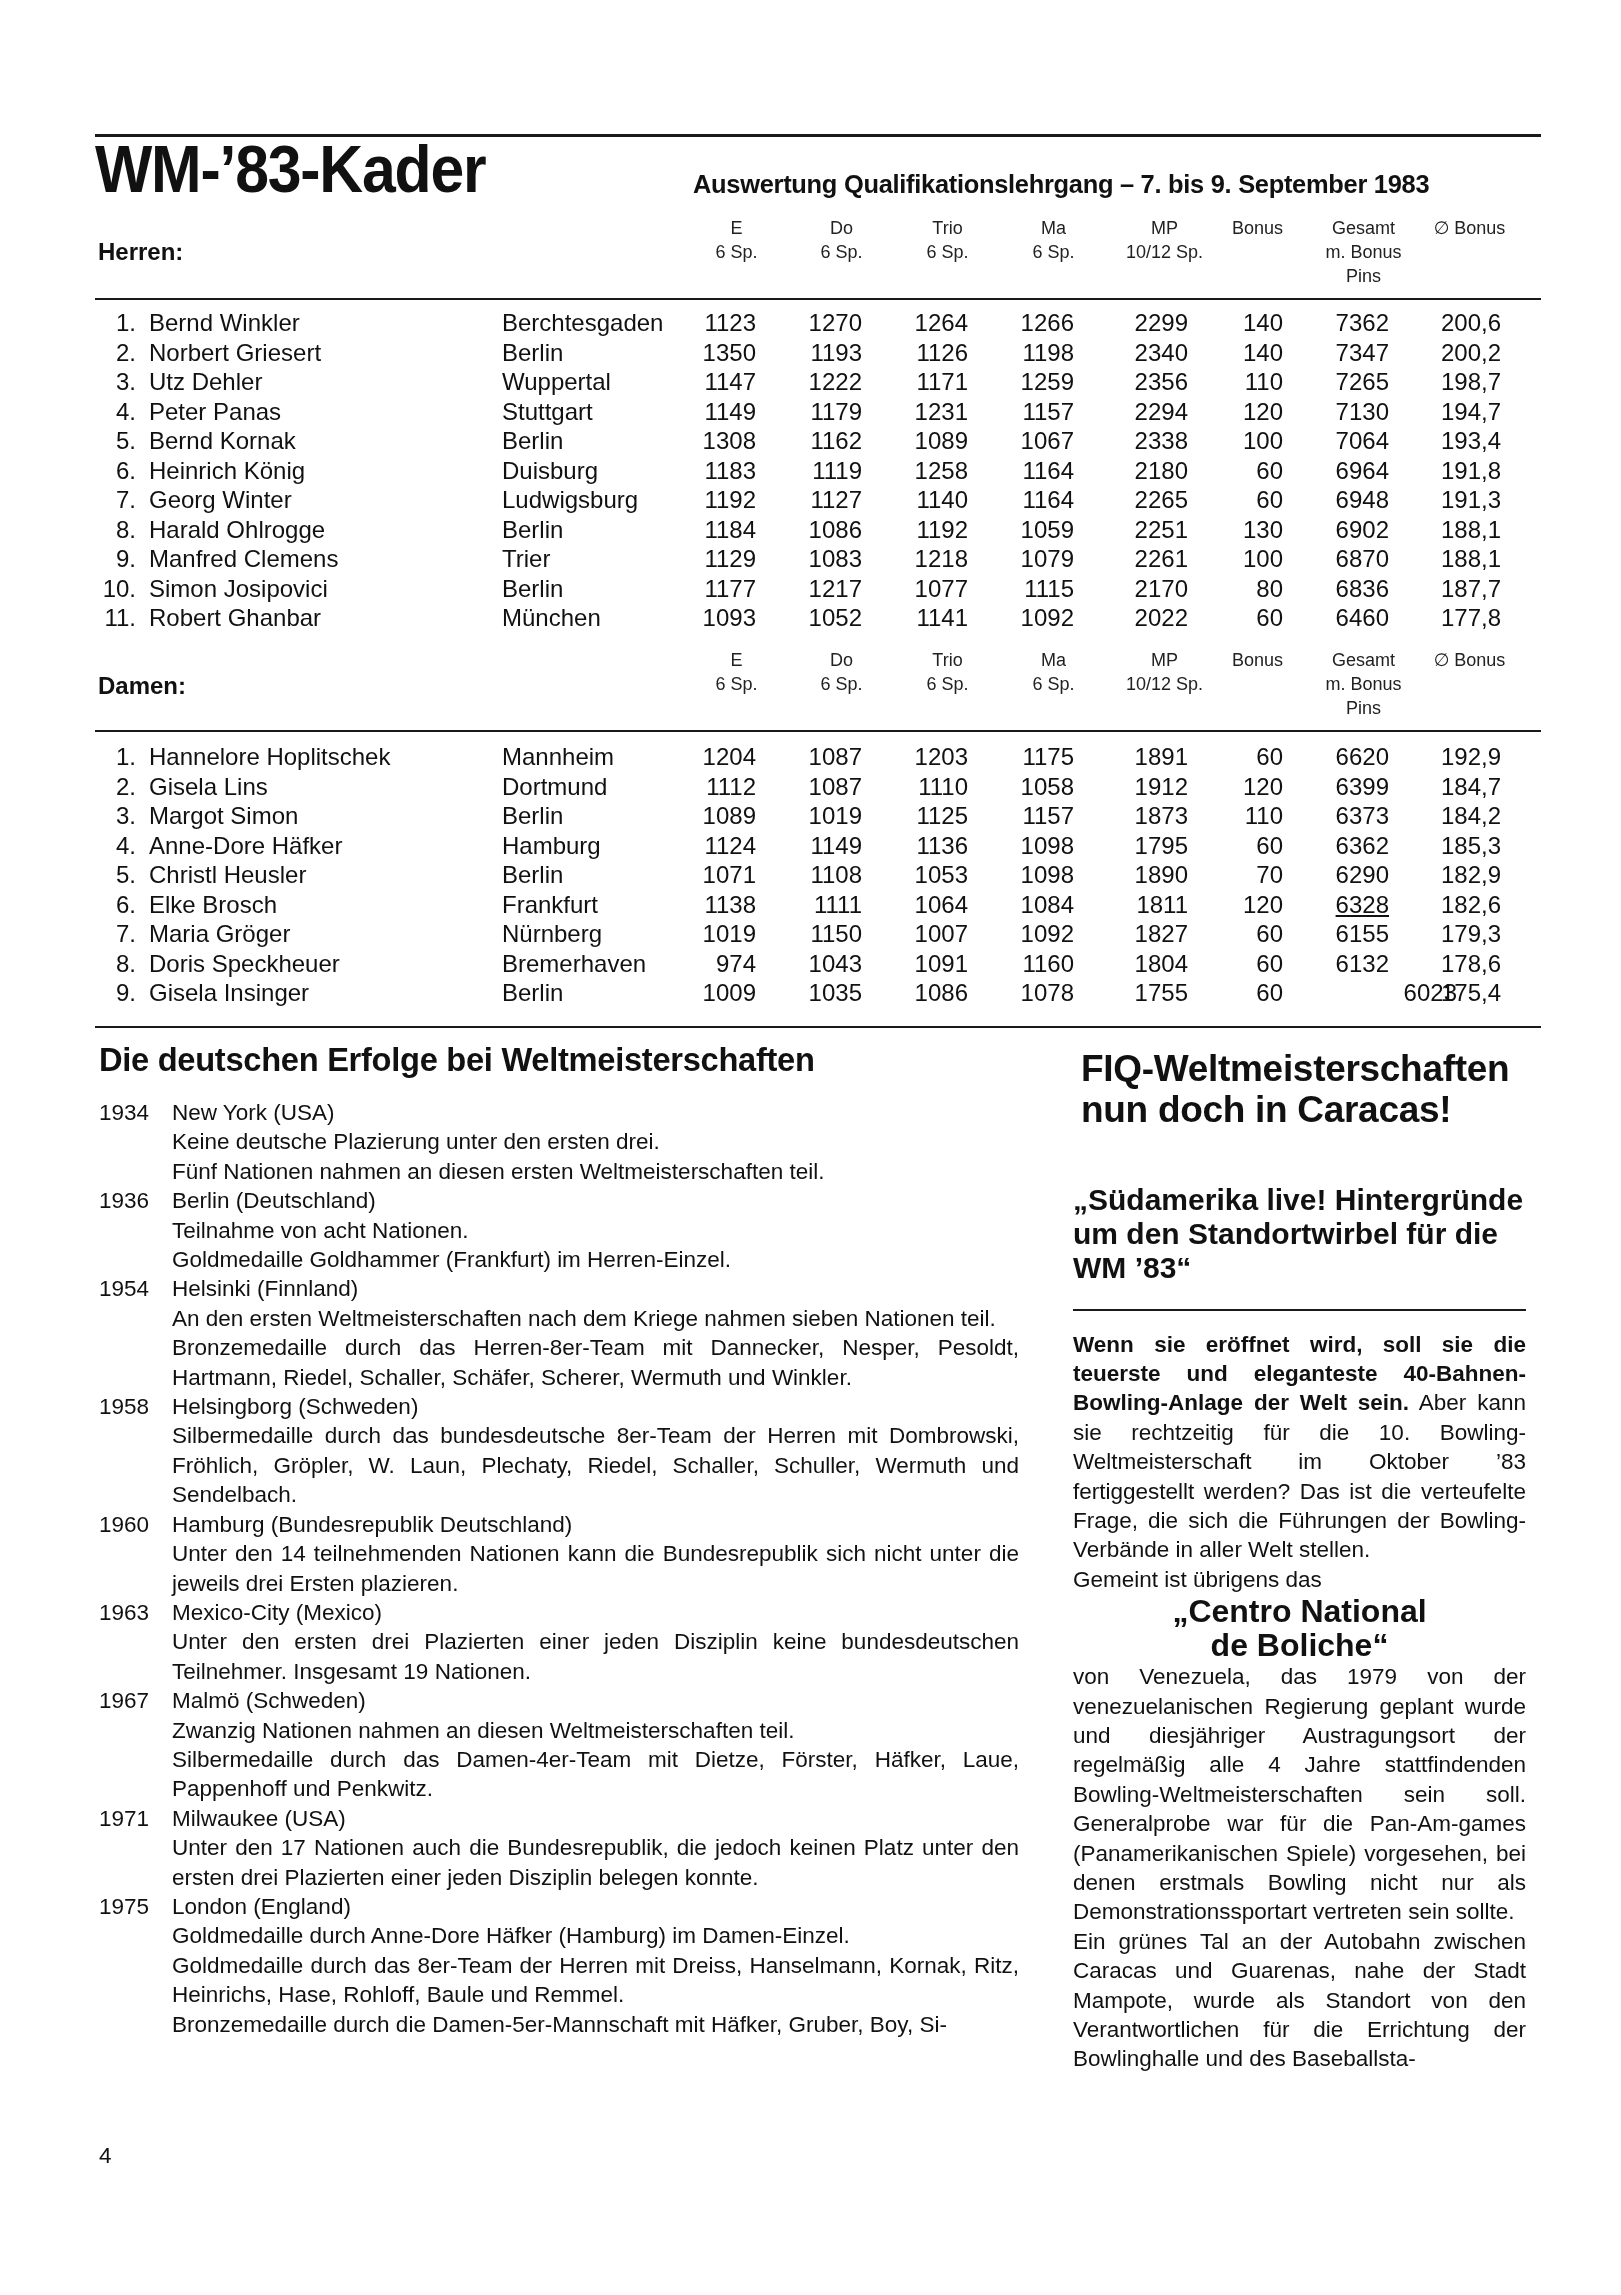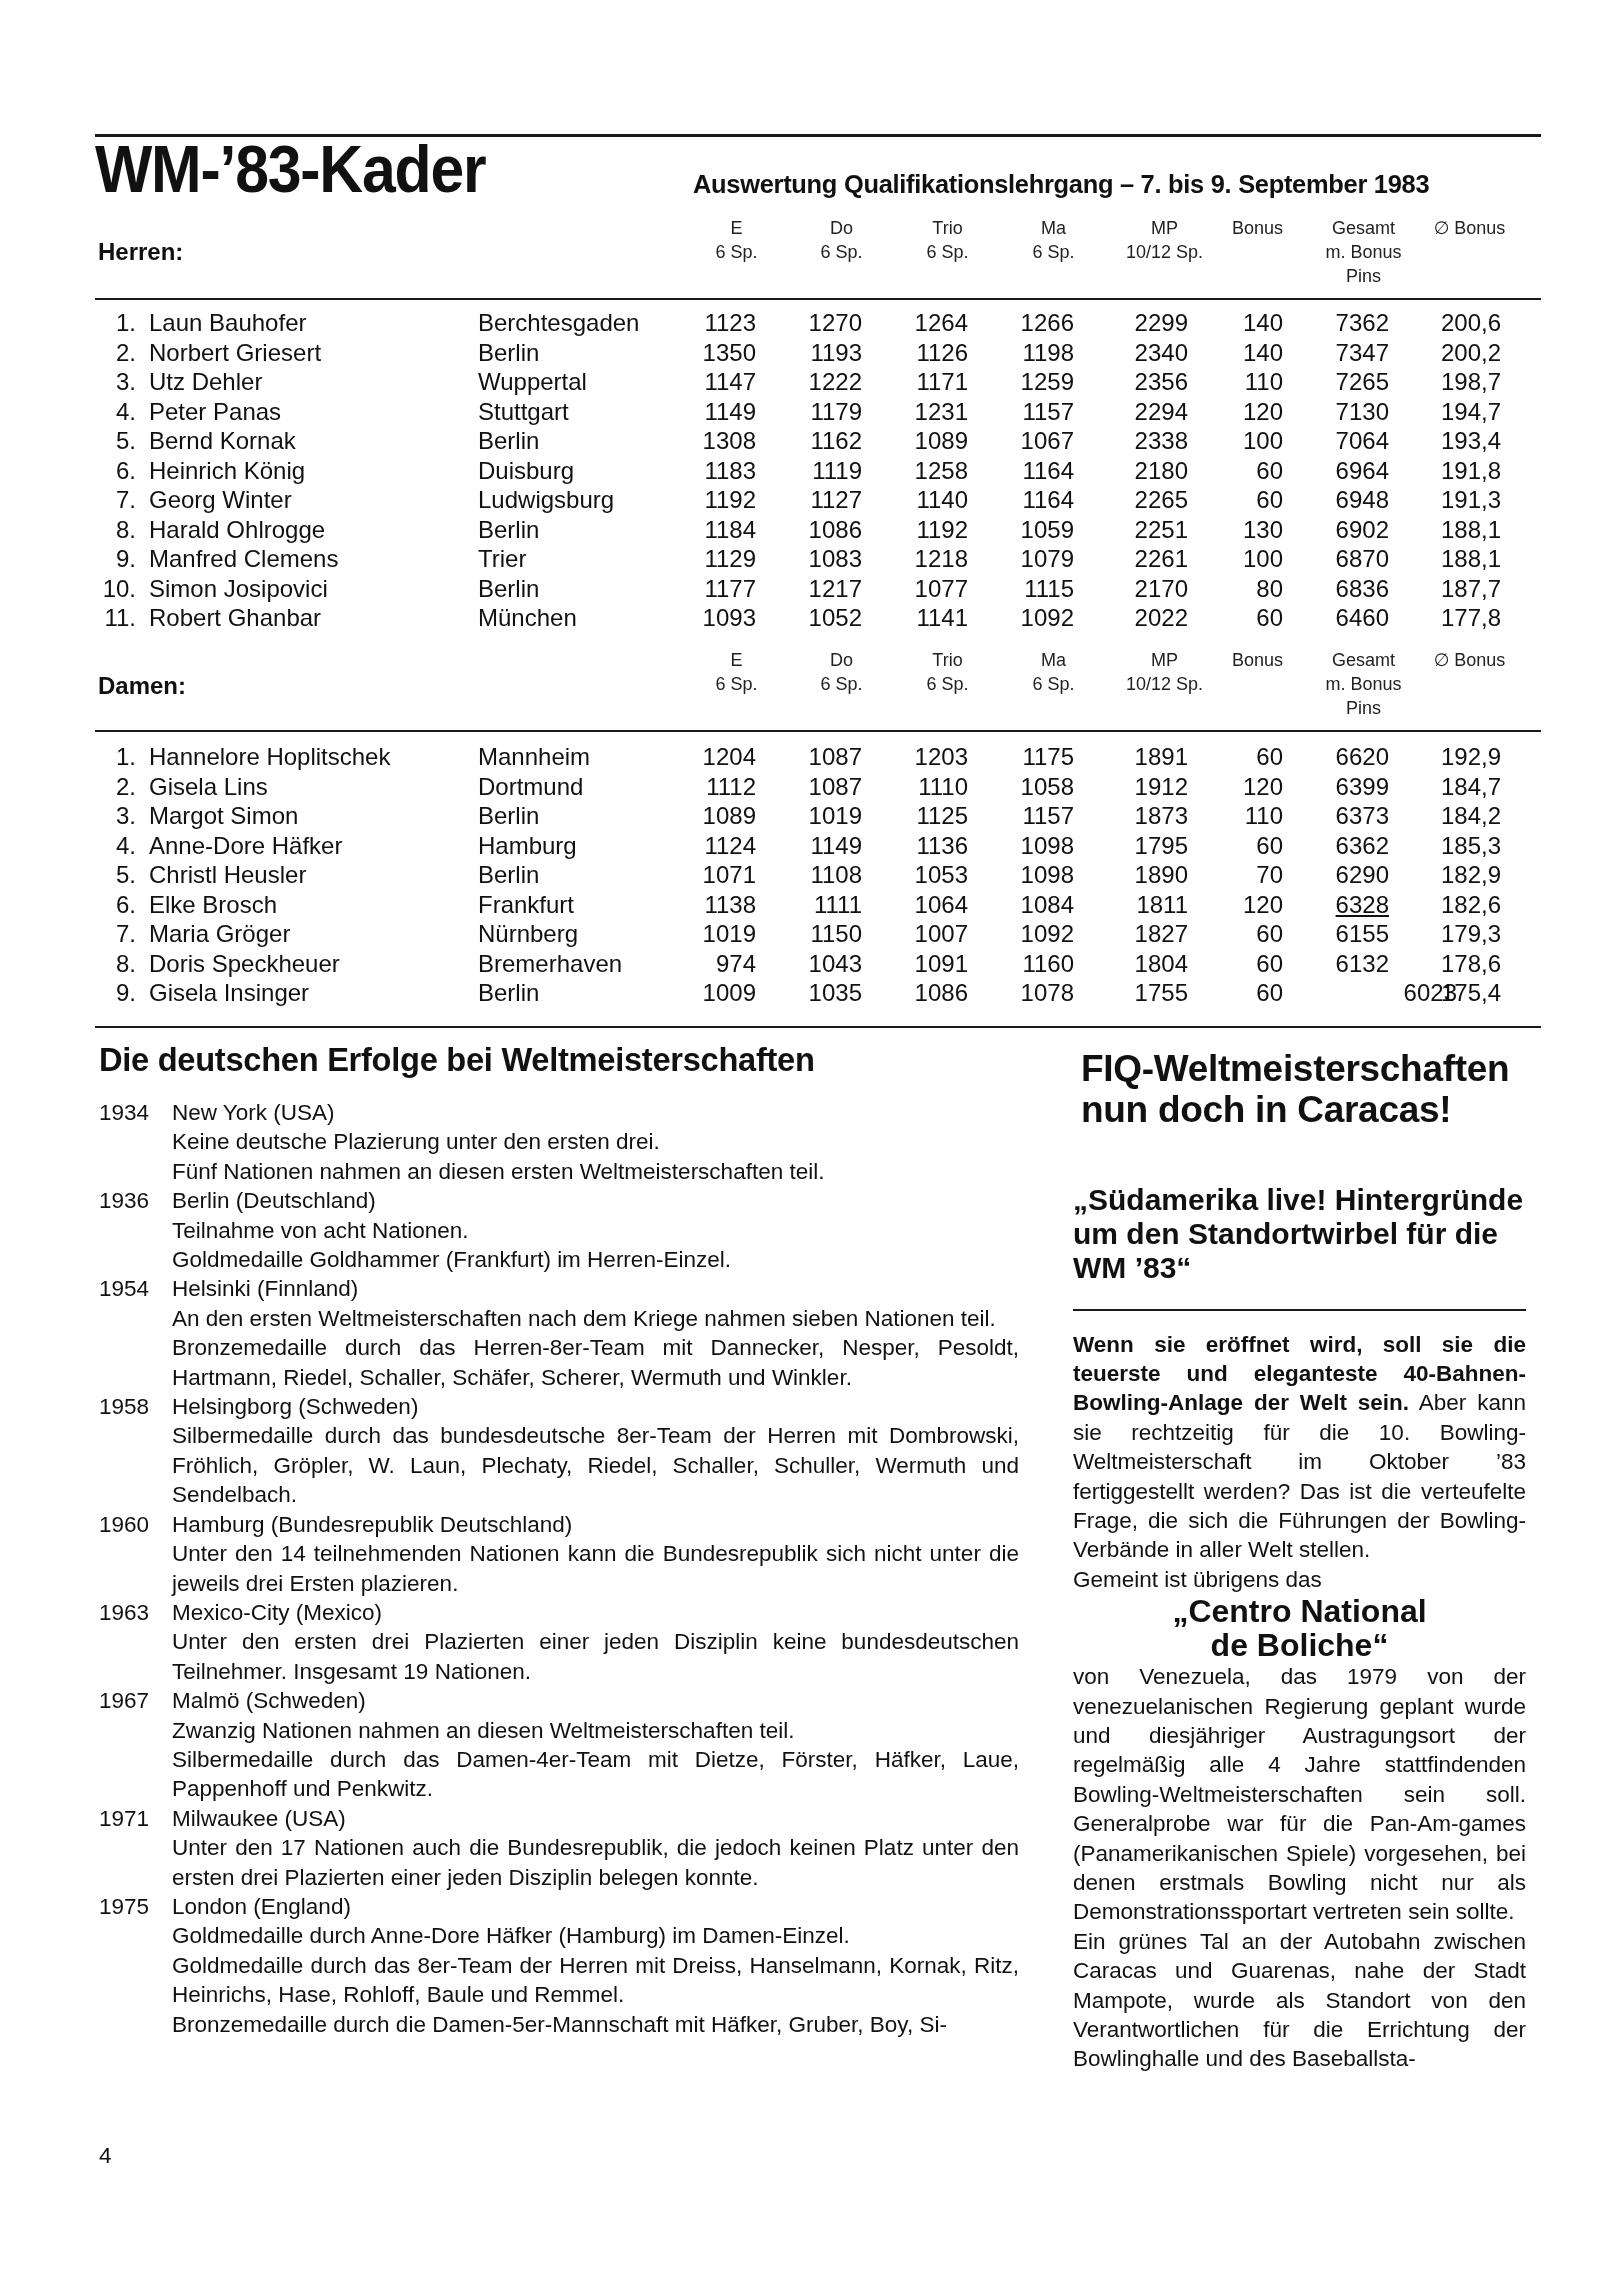--- a/index.html
+++ b/index.html
@@ -7,21 +7,21 @@
   .rule { position:absolute; background:#1a1a1a; }
   .title { position:absolute; left:95px; top:136px; font-family:"Liberation Sans", sans-serif; font-weight:bold; font-size:66px; letter-spacing:-1.3px; line-height:1; transform:scaleX(0.92); transform-origin:left top; }
   .subtitle { position:absolute; left:693px; top:169px; font-weight:bold; font-size:26.5px; letter-spacing:-0.3px; transform:scaleX(0.96); transform-origin:left top; white-space:nowrap; }
   .section-label { position:absolute; left:98px; font-weight:bold; font-size:24px; }
   .colhead { position:absolute; font-size:18px; line-height:24px; text-align:center; width:93px; color:#222; }
   .table-rows { position:absolute; left:0; width:1622px; }
   .row { position:absolute; left:0; height:29px; font-size:24px; line-height:29px; white-space:nowrap; }
   .row span { position:absolute; top:0; }
   .c-rank { width:53px; text-align:right; }
   .c-name { left:149px; }
-  .c-city { left:478px; }
+  .c-city { left:502px; }
   .num { text-align:right; width:93px; }
   h2.wm { position:absolute; left:99px; top:1040px; margin:0; font-weight:bold; font-size:34px; letter-spacing:-0.3px; white-space:nowrap; transform:scaleX(0.96); transform-origin:left top; }
   .events { position:absolute; left:99px; top:1098px; width:920px; font-size:22.5px; line-height:29.4px; }
   .event { margin-bottom:0; }
   .event .hdr { display:flex; }
   .event .year { width:73px; flex:none; }
   .event .body { margin-left:73px; text-align:justify; }
   .event p { margin:0; }
   .right { position:absolute; left:1073px; top:1040px; width:453px; }
   .fiq { font-weight:bold; font-size:37px; line-height:41px; margin:8px; letter-spacing:-0.3px; }
@@ -81,21 +81,21 @@
     <div class="colhead" style="left: 1423px; top: 216px;">
       <div style="min-height: 24px;">∅ Bonus</div>
       <div style="min-height: 24px;"></div>
       <div style="min-height: 24px;"></div>
     </div>
   </div>
 <div class="rule" style="left:95px;top:298px;width:1446px;height:2px;"></div>
 <div class="table-rows" id="herren-rows" style="top:308px;">
     <div class="row" style="top: 0px;">
       <span class="c-rank" style="left: 83px;">1.</span>
-      <span class="c-name">Laun Bauhofer</span>
+      <span class="c-name">Bernd Winkler</span>
       <span class="c-city">Berchtesgaden</span>
       <span class="num" style="left: 663px;">1123</span>
       <span class="num" style="left: 769px;">1270</span>
       <span class="num" style="left: 875px;">1264</span>
       <span class="num" style="left: 981px;">1266</span>
       <span class="num" style="left: 1095px;">2299</span>
       <span class="num" style="left: 1190px;">140</span>
       <span class="num" style="left: 1296px;">7362</span>
       <span class="num" style="left: 1408px;">200,6</span>
     </div>

